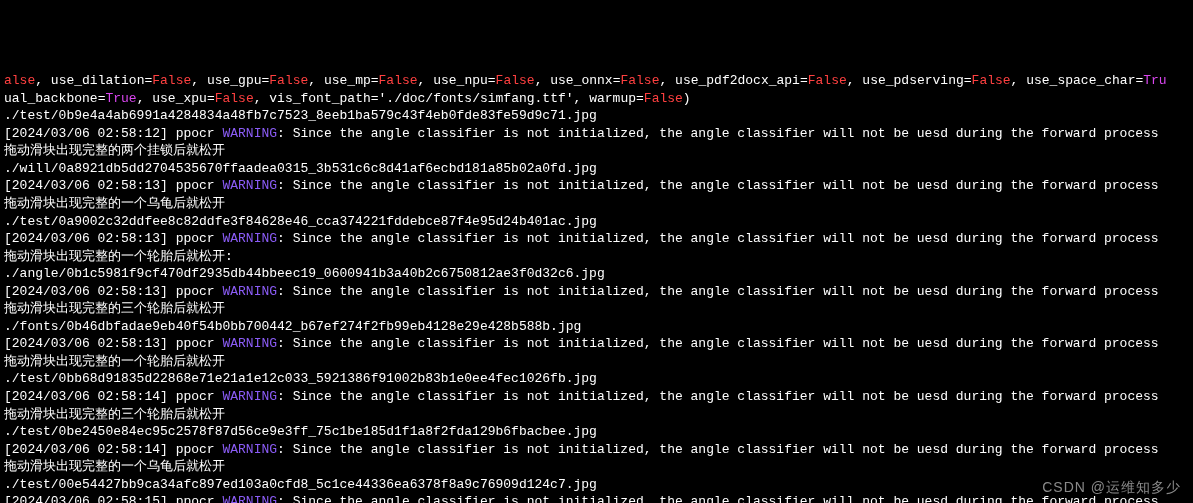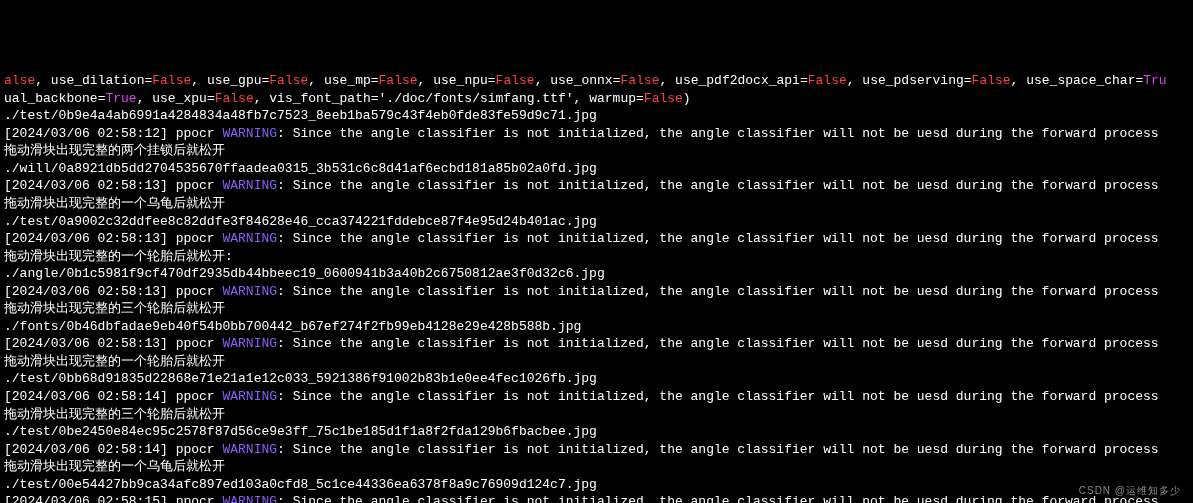--- a/index.html
+++ b/index.html
@@ -28,21 +28,21 @@
     .green { color: #d946ef; }
     .yellow { color: #8b5cf6; }
     .white { color: #ffffff; }
     .watermark {
       position: absolute;
       bottom: 6px;
       right: 12px;
       color: #b0b0b0;
       opacity: 0.78;
       font-family: "Microsoft YaHei", sans-serif;
-      font-size: 10px;
+      font-size: 14px;
       letter-spacing: 1px;
     }
   </style>
 </head>
 <body>
 
 
 
 <div class="terminal"><span class="red">alse</span><span>, </span><span>use_dilation</span>=<span class="red">False</span>, <span>use_gpu</span>=<span class="red">False</span>, <span>use_mp</span>=<span class="red">False</span>, <span>use_npu</span>=<span class="red">False</span>, <span>use_onnx</span>=<span class="red">False</span>, <span>use_pdf2docx_api</span>=<span class="red">False</span>, <span>use_pdserving</span>=<span class="red">False</span>, <span>use_space_char</span>=<span class="green">Tru</span>
 <span class="white">ual_backbone</span>=<span class="green">True</span>, <span>use_xpu</span>=<span class="red">False</span>, <span>vis_font_path</span>=<span>'./doc/fonts/simfang.ttf'</span>, <span>warmup</span>=<span class="red">False</span><span>)</span>

